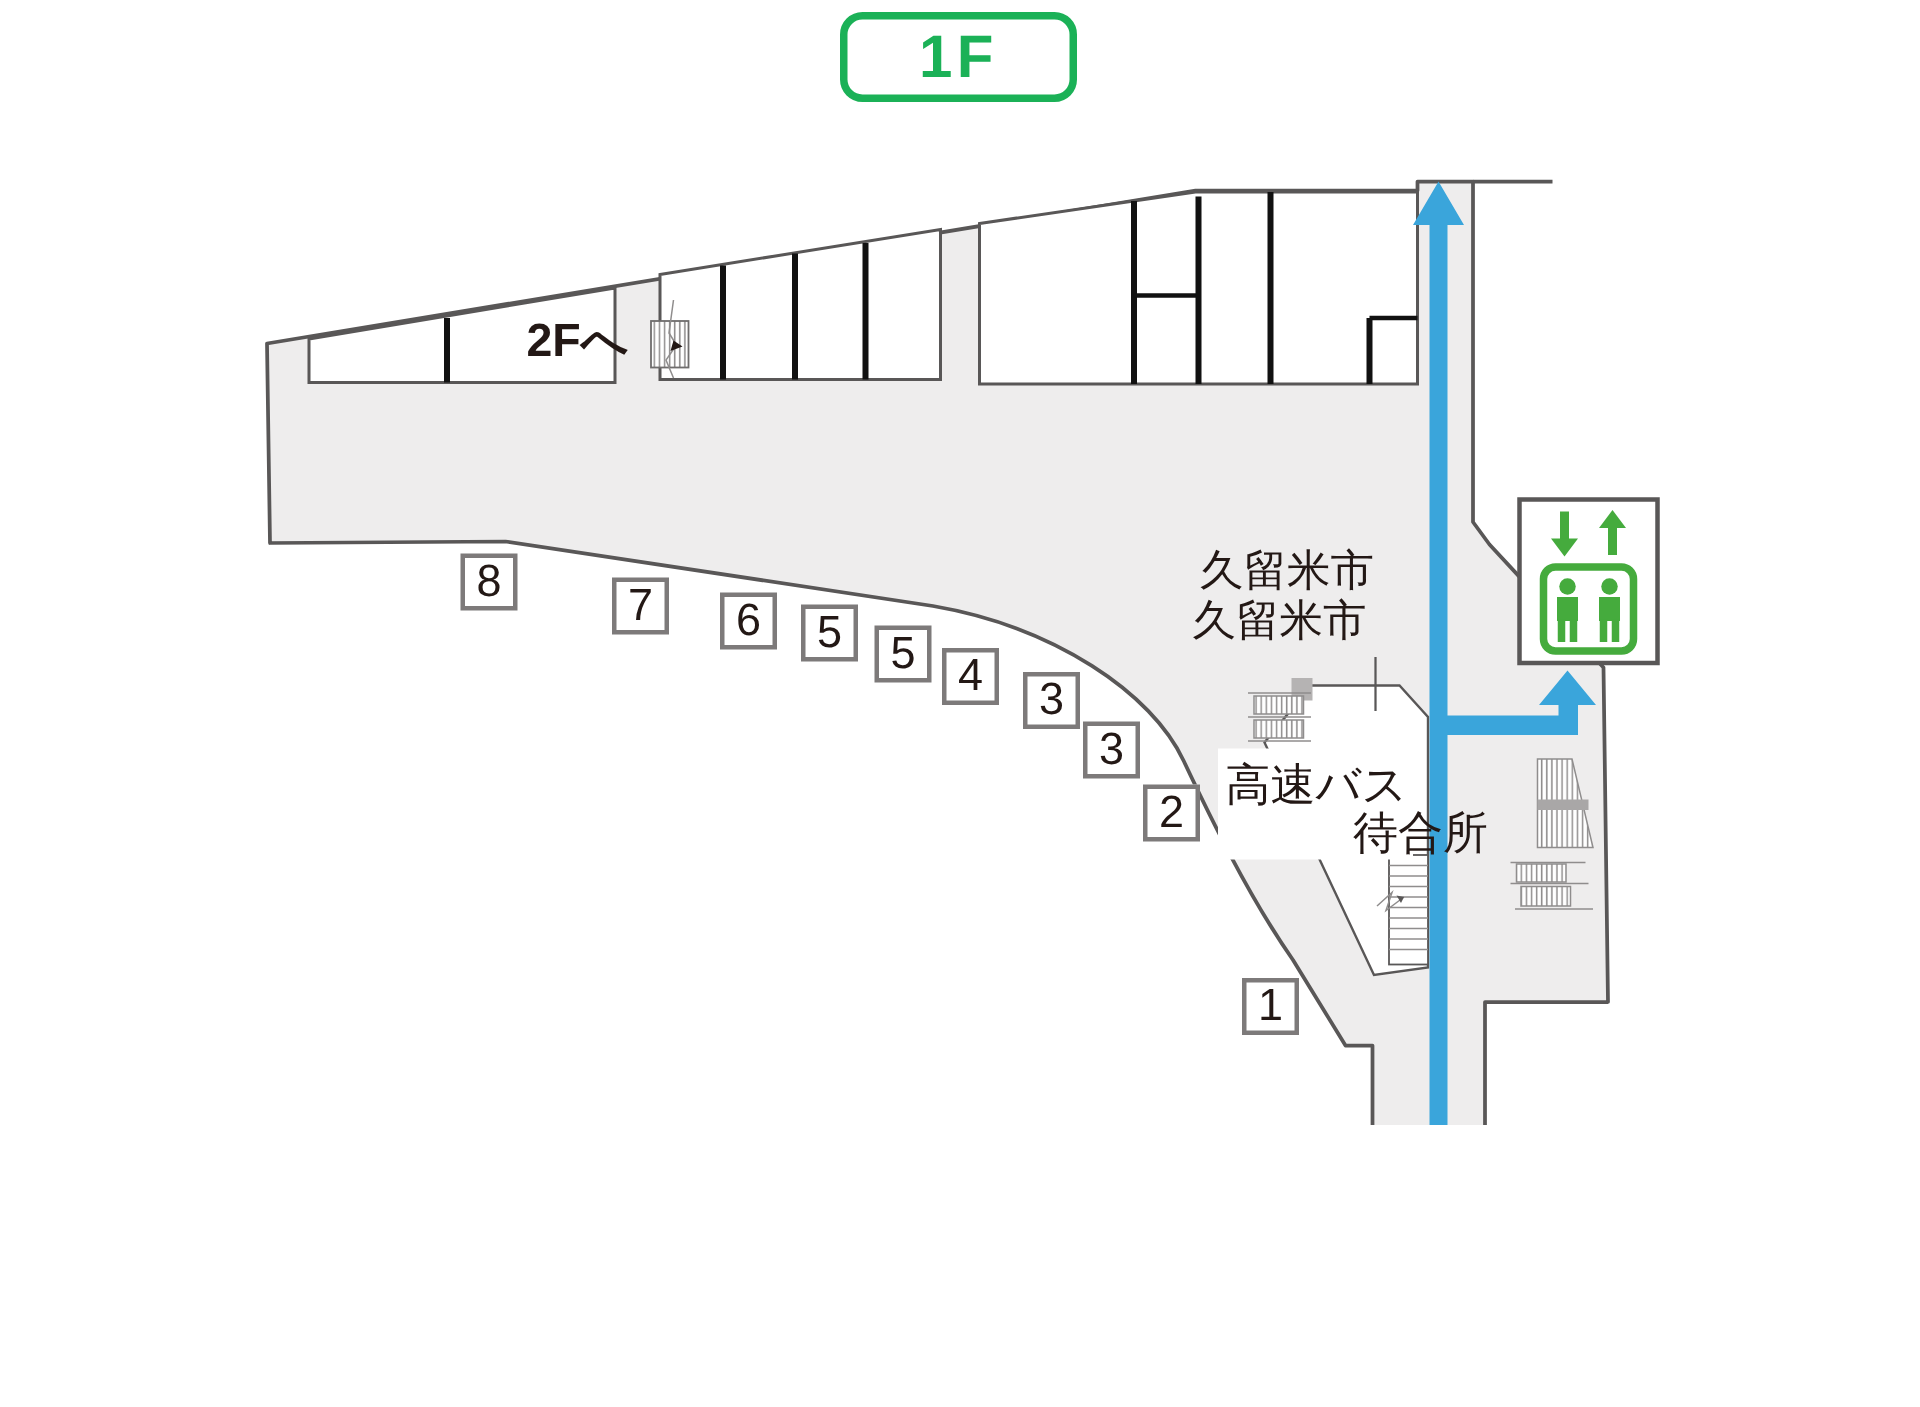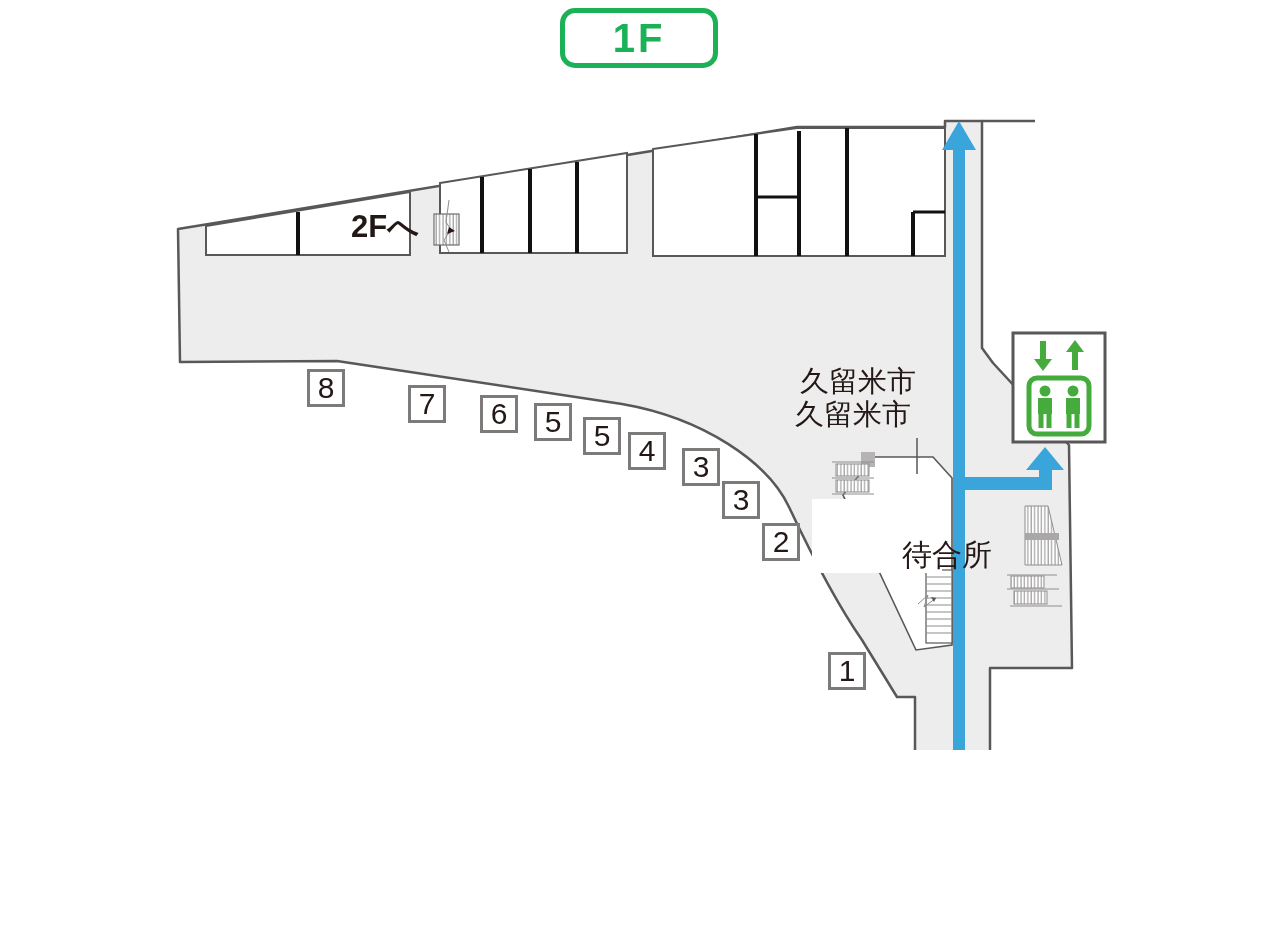--- a/index.html
+++ b/index.html
@@ -162,20 +162,21 @@
         <rect class="elv-fill" x="1074.5" y="413" width="5" height="15"></rect>
       </g>
     </g>
   </svg>
 
   <div id="floor-badge">1F</div>
 
   <div class="overlay" id="to-2f">2Fへ</div>
   <div class="overlay jp-label" id="info-line1">久留米市</div>
   <div class="overlay jp-label" id="info-line2">久留米市</div>
+  <div class="overlay" id="wait-line1">高速バス</div>
   <div class="overlay" id="wait-line2">待合所</div>
 
   <div class="stop-box" style="left:307px;top:369px;">8</div>
   <div class="stop-box" style="left:408px;top:385px;">7</div>
   <div class="stop-box" style="left:480px;top:395px;">6</div>
   <div class="stop-box" style="left:534px;top:403px;">5</div>
   <div class="stop-box" style="left:583px;top:417px;">5</div>
   <div class="stop-box" style="left:628px;top:432px;">4</div>
   <div class="stop-box" style="left:682px;top:448px;">3</div>
   <div class="stop-box" style="left:722px;top:481px;">3</div>

